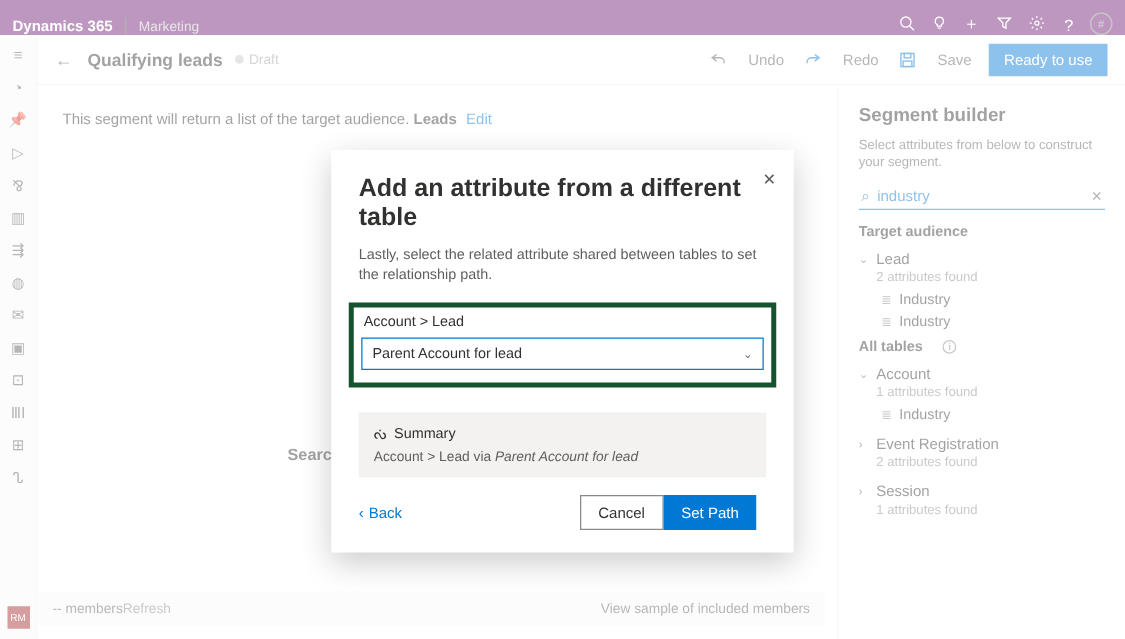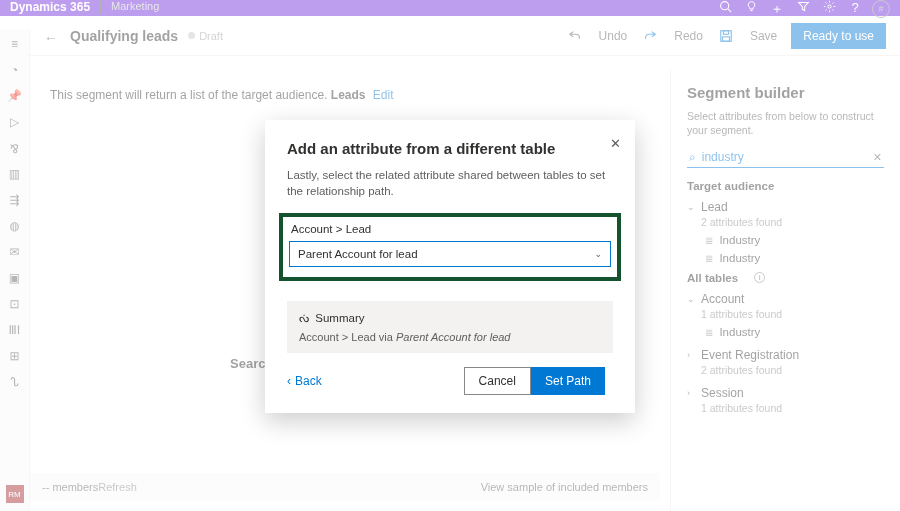--- a/index.html
+++ b/index.html
@@ -1,18 +1,18 @@
 <!DOCTYPE html>
 <html><head>
 <meta charset="utf-8">
 <style>
   *{box-sizing:border-box;margin:0;padding:0;font-family:"Segoe UI",sans-serif}
   body{width:900px;height:511px;overflow:hidden;position:relative;background:#fff;font-size:12px;color:#323130}
   
-  .appbar{height:16px;background:#6d28d9;display:flex;align-items:flex-start;color:#fff;padding:0 10px}
+  .appbar{height:28px;background:#701a75;display:flex;align-items:flex-end;color:#fff;padding:0 10px}
   .appbar .brand{font-weight:600;font-size:12px}
   .appbar .divider{width:1px;height:14px;background:#555;margin:0 10px}
   .appbar .module{font-size:11px;color:#ccc}
   .appbar .spacer{flex:1}
   .appbar .icon{width:26px;text-align:center;font-size:13px;color:#fff;cursor:pointer}
   .appbar .avatar{width:18px;height:18px;border-radius:50%;border:1px solid #888;display:flex;align-items:center;justify-content:center;font-size:9px;color:#aaa;margin-left:4px}
   
   .cmdbar{height:40px;display:flex;align-items:center;padding:0 14px 0 44px;border-bottom:1px solid #edebe9;background:#fff}
   .cmdbar .back{color:#605e5c;font-size:14px;margin-right:12px;cursor:pointer}
   .cmdbar .title{font-weight:600;font-size:14px}
@@ -49,21 +49,21 @@
   .right .info{width:11px;height:11px;border:1px solid #888;border-radius:50%;font-size:8px;display:inline-flex;align-items:center;justify-content:center;color:#888}
   .right .group{margin-bottom:8px}
   .right .grouphdr{display:flex;align-items:center;gap:6px;font-size:12px;cursor:pointer;padding:2px 0}
   .right .chev{width:8px;font-size:9px;color:#605e5c}
   .right .count{font-size:10.5px;color:#888;margin-left:14px}
   .right .attr{display:flex;align-items:center;gap:6px;font-size:11.5px;margin:6px 0 0 18px;color:#323130;cursor:pointer}
   .right .attr .aicon{color:#888;font-size:10px}
   
   .overlay{position:absolute;inset:0;background:rgba(255,255,255,0.55);z-index:50}
   .modal{position:absolute;left:265px;top:120px;width:370px;background:#fff;box-shadow:0 8px 24px rgba(0,0,0,0.2);padding:20px 22px 18px;z-index:60}
-  .modal h3{font-size:15px;font-weight:600;margin-bottom:10px}
+  .modal h3{font-size:20px;font-weight:600;margin-bottom:10px}
   .modal .close{position:absolute;right:14px;top:16px;font-size:13px;color:#605e5c;cursor:pointer}
   .modal .desc{font-size:11.5px;color:#605e5c;line-height:1.4;margin-bottom:14px}
   .redbox{border:4px solid #14532d;padding:4px 6px 10px;margin:0 -8px 20px}
   .crumb{font-size:11.5px;margin:2px 0 6px 2px}
   .dropdown{border:1px solid #0078d4;height:26px;display:flex;align-items:center;padding:0 8px;font-size:11.5px;color:#323130;cursor:pointer;justify-content:space-between}
   .dropdown .dchev{color:#605e5c;font-size:9px}
   .summary{background:#f3f2f1;padding:10px 12px;margin-bottom:14px}
   .summary .shdr{display:flex;align-items:center;gap:6px;font-size:11.5px;color:#323130;margin-bottom:6px}
   .summary .via{font-size:11px;color:#605e5c}
   .summary .via i{font-style:italic}

